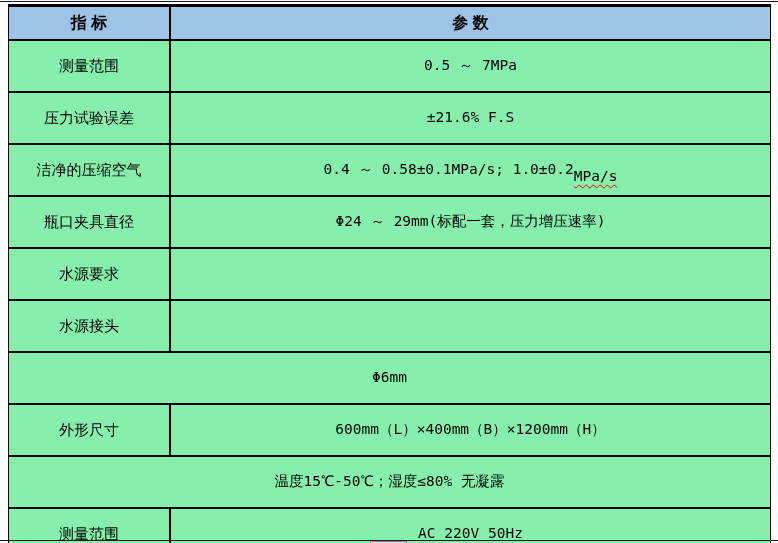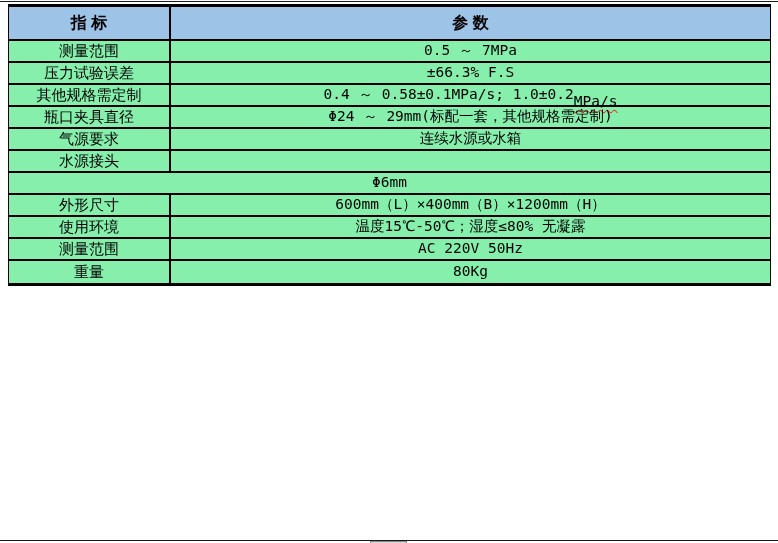--- a/index.html
+++ b/index.html
@@ -20,21 +20,21 @@
 
   .spec-table{
     position:absolute;left:8px;top:4px;width:763px;
     border-top:3px solid var(--border);
     border-bottom:3px solid var(--border);
     border-left:1px solid var(--border);
     border-right:1px solid var(--border);
     background:#86efac;
   }
   .t-row{
-    display:flex;height:22px;border-bottom:2px solid var(--border);
+    display:flex;height:52px;border-bottom:2px solid var(--border);
   }
   .t-row:last-child{border-bottom:none;}
   .t-row.header{
     height:34px;background:var(--header-bg);
     font-weight:bold;font-size:16px;
   }
   .cell{
     display:flex;align-items:center;justify-content:center;
     text-align:center;font-size:15px;line-height:1.1;
   }
@@ -75,57 +75,55 @@
   </div>
 
   <div class="t-row">
     <div class="cell label">测量范围</div>
     <div class="cell value">0.5 ～ 7MPa</div>
   </div>
 
 
   <div class="t-row">
     <div class="cell label">压力试验误差</div>
-    <div class="cell value">±66.3% F.S</div>
+    <div class="cell value">±21.6% F.S</div>
   </div>
 
   <div class="t-row">
-    <div class="cell label">其他规格需定制</div>
+    <div class="cell label">洁净的压缩空气</div>
     <div class="cell value">
         <span>0.4 ～ 0.58±0.1MPa/s; 1.0±0.2 </span>
         <span class="squiggle">MPa/s</span>
       </div>
   </div>
 
   <div class="t-row">
     <div class="cell label">瓶口夹具直径</div>
-    <div class="cell value">Φ24 ～ 29mm(标配一套，其他规格需定制)</div>
+    <div class="cell value">Φ24 ～ 29mm(标配一套，压力增压速率)</div>
   </div>
 
   <div class="t-row">
-    <div class="cell label">气源要求</div>
-    <div class="cell value">连续水源或水箱</div>
+    <div class="cell label">水源要求</div>
   </div>
 
   <div class="t-row">
     <div class="cell label">水源接头</div>
   </div>
 
 
   <div class="t-row">
     <div class="cell value">Φ6mm</div>
   </div>
 
   <div class="t-row">
     <div class="cell label">外形尺寸</div>
     <div class="cell value">600mm（L）×400mm（B）×1200mm（H）</div>
   </div>
 
   <div class="t-row">
-    <div class="cell label">使用环境</div>
     <div class="cell value">温度15℃-50℃；湿度≤80% 无凝露</div>
   </div>
 
   <div class="t-row">
     <div class="cell label">测量范围</div>
     <div class="cell value">AC 220V 50Hz</div>
   </div>
 
   <div class="t-row">
     <div class="cell label">重量</div>

